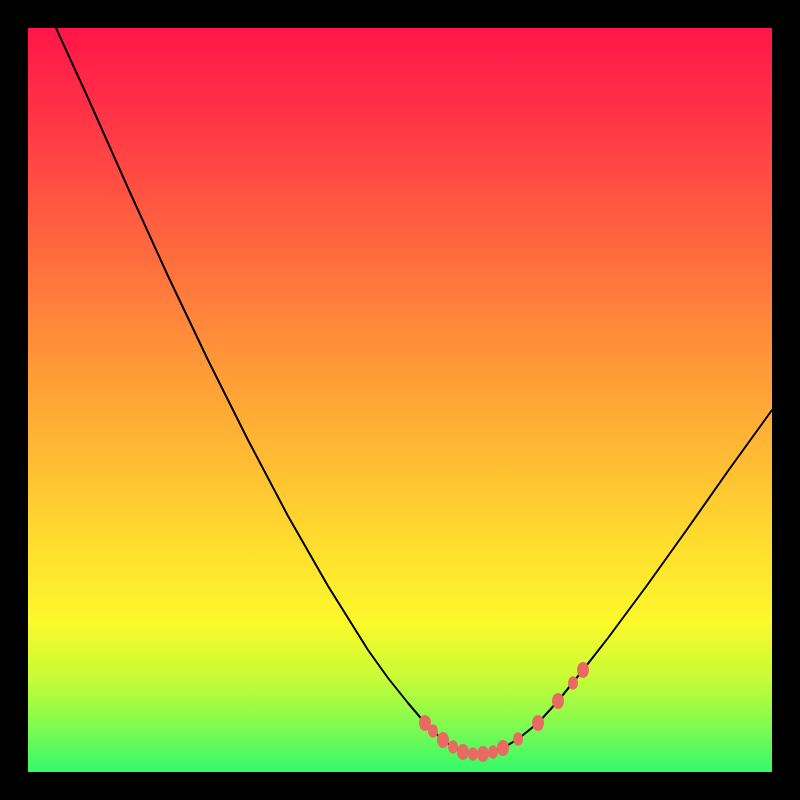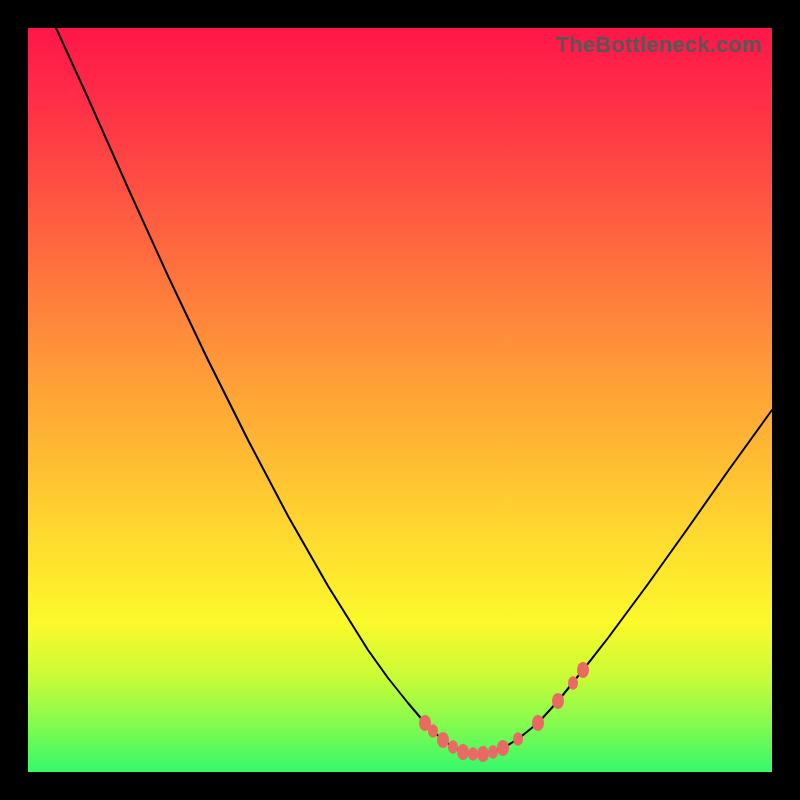--- a/index.html
+++ b/index.html
@@ -70,21 +70,20 @@
   .marker {
     fill: #e86a63;
     stroke: none;
   }
 </style>
 </head>
 <body>
 
 <div class="frame">
   <div class="plot">
-    <span class="watermark">TheBottleneck.com</span>
     <svg class="overlay" viewBox="0 0 744 744" preserveAspectRatio="none">
       <path id="curve-path" class="curve" d="M28 0 L60 70 L100 160 L140 248 L180 332 L220 412 L260 488 L300 558 L340 622 L360 650 L380 675 L397 695 L405 703 L415 712 L425 719 L435 724 L445 726 L455 726 L465 724 L475 720 L490 711 L510 695 L530 673 L555 642 L580 610 L620 556 L660 500 L700 443 L744 382"></path>
       <g id="markers">
           <ellipse cx="397" cy="695" rx="6" ry="8.100000000000001" class="marker"></ellipse>
           <ellipse cx="405" cy="703" rx="5" ry="6.75" class="marker"></ellipse>
           <ellipse cx="415" cy="712" rx="6" ry="8.100000000000001" class="marker"></ellipse>
           <ellipse cx="425" cy="719" rx="5" ry="6.75" class="marker"></ellipse>
           <ellipse cx="435" cy="724" rx="6" ry="8.100000000000001" class="marker"></ellipse>
           <ellipse cx="445" cy="726" rx="5" ry="6.75" class="marker"></ellipse>
           <ellipse cx="455" cy="726" rx="6" ry="8.100000000000001" class="marker"></ellipse>

